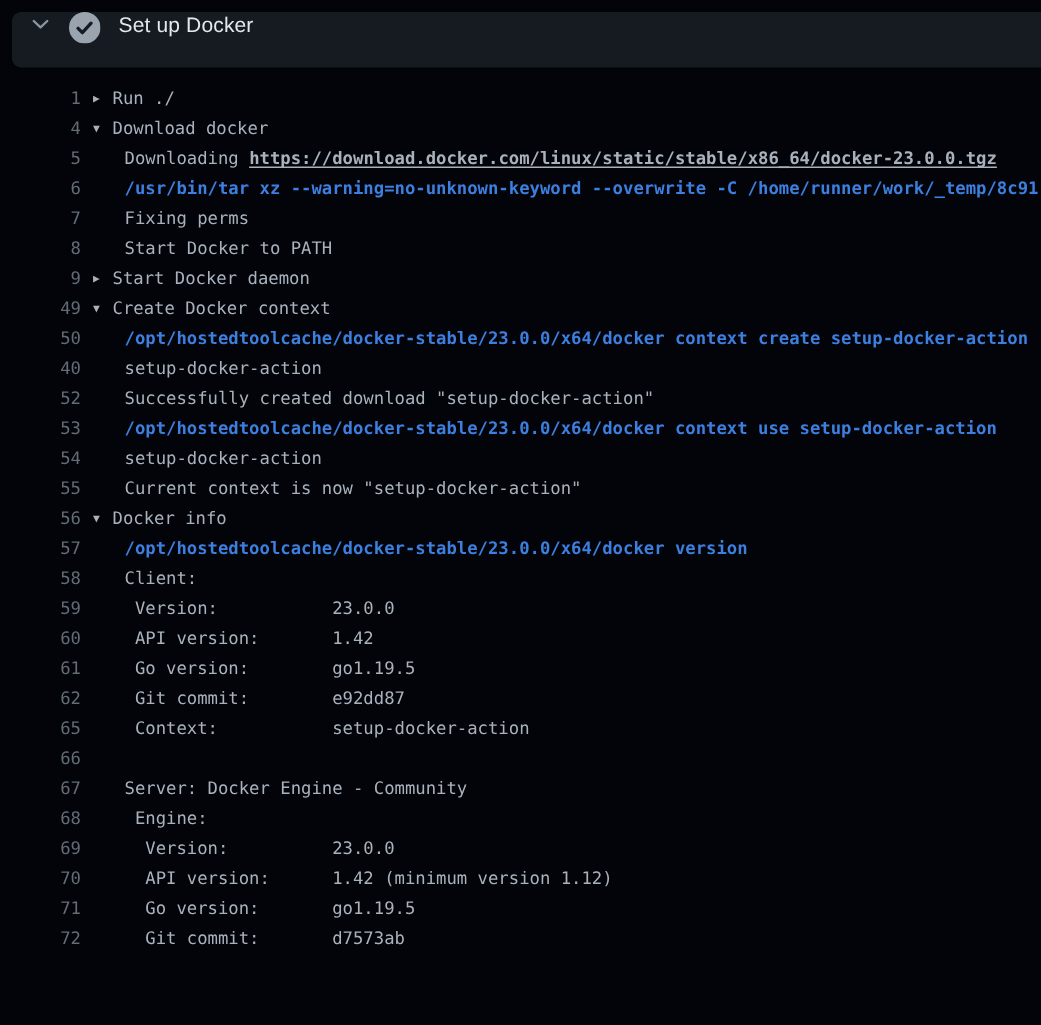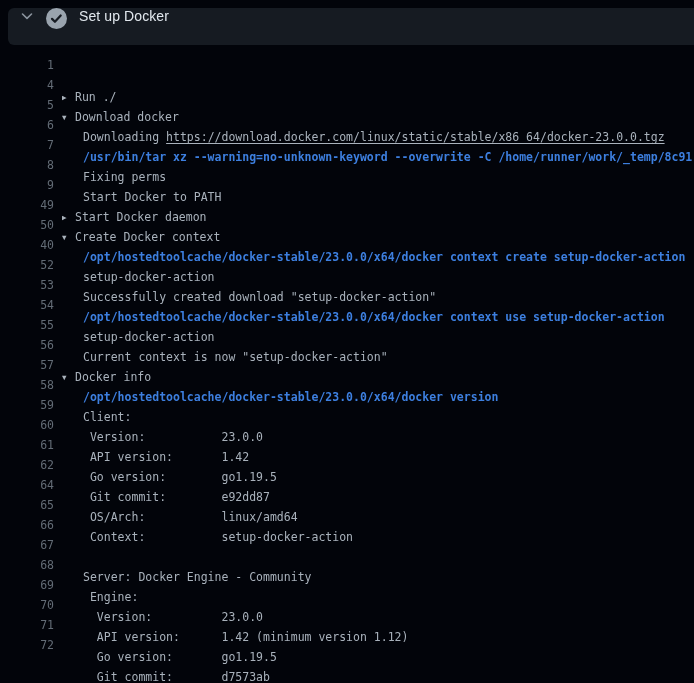--- a/index.html
+++ b/index.html
@@ -42,36 +42,37 @@
     line-height:20px;
     white-space:pre;
   }
   .num {
     flex:none;
     width:54px;
     text-align:right;
     color:#636c76;
     cursor:pointer;
   }
-  .content { margin-left:8px; color:#a9b2bc;margin-top:32px; }
+  .content { margin-left:8px; color:#a9b2bc; }
   .content.indent { margin-left:29px; }
   .content.cmd { color:#3d7fdf;font-weight:bold; }
   .content.group { cursor:pointer; }
   .tri {
     display:inline-block;
     width:13px;
     font-size:7.5px;
     color:#a9b2bc;
     vertical-align:1.5px;
   }
   .loglink {
     color:#a9b2bc;
     text-decoration:underline;
     text-underline-offset:2px;
     cursor:pointer;
+    font-weight:bold;
   }
 </style>
 </head>
 <body>
 
 <div>
 
   <div class="step-header">
     <span class="hdr-chevron">
       <svg width="16" height="16" viewBox="0 0 16 16">
@@ -102,21 +103,20 @@
       <div class="row"><span class="num">53</span><span class="content indent cmd">/opt/hostedtoolcache/docker-stable/23.0.0/x64/docker context use setup-docker-action</span></div>
       <div class="row"><span class="num">54</span><span class="content indent">setup-docker-action</span></div>
       <div class="row"><span class="num">55</span><span class="content indent">Current context is now "setup-docker-action"</span></div>
       <div class="row"><span class="num">56</span><span class="content group"><span class="tri">▼</span><span>Docker info</span></span></div>
       <div class="row"><span class="num">57</span><span class="content indent cmd">/opt/hostedtoolcache/docker-stable/23.0.0/x64/docker version</span></div>
       <div class="row"><span class="num">58</span><span class="content indent">Client:</span></div>
       <div class="row"><span class="num">59</span><span class="content indent"> Version:           23.0.0</span></div>
       <div class="row"><span class="num">60</span><span class="content indent"> API version:       1.42</span></div>
       <div class="row"><span class="num">61</span><span class="content indent"> Go version:        go1.19.5</span></div>
       <div class="row"><span class="num">62</span><span class="content indent"> Git commit:        e92dd87</span></div>
-      <div class="row"><span class="num">64</span><span class="content indent"> OS/Arch:           linux/amd64</span></div>
       <div class="row"><span class="num">65</span><span class="content indent"> Context:           setup-docker-action</span></div>
       <div class="row"><span class="num">66</span><span class="content indent"></span></div>
       <div class="row"><span class="num">67</span><span class="content indent">Server: Docker Engine - Community</span></div>
       <div class="row"><span class="num">68</span><span class="content indent"> Engine:</span></div>
       <div class="row"><span class="num">69</span><span class="content indent">  Version:          23.0.0</span></div>
       <div class="row"><span class="num">70</span><span class="content indent">  API version:      1.42 (minimum version 1.12)</span></div>
       <div class="row"><span class="num">71</span><span class="content indent">  Go version:       go1.19.5</span></div>
       <div class="row"><span class="num">72</span><span class="content indent">  Git commit:       d7573ab</span></div>
     </div>
 

